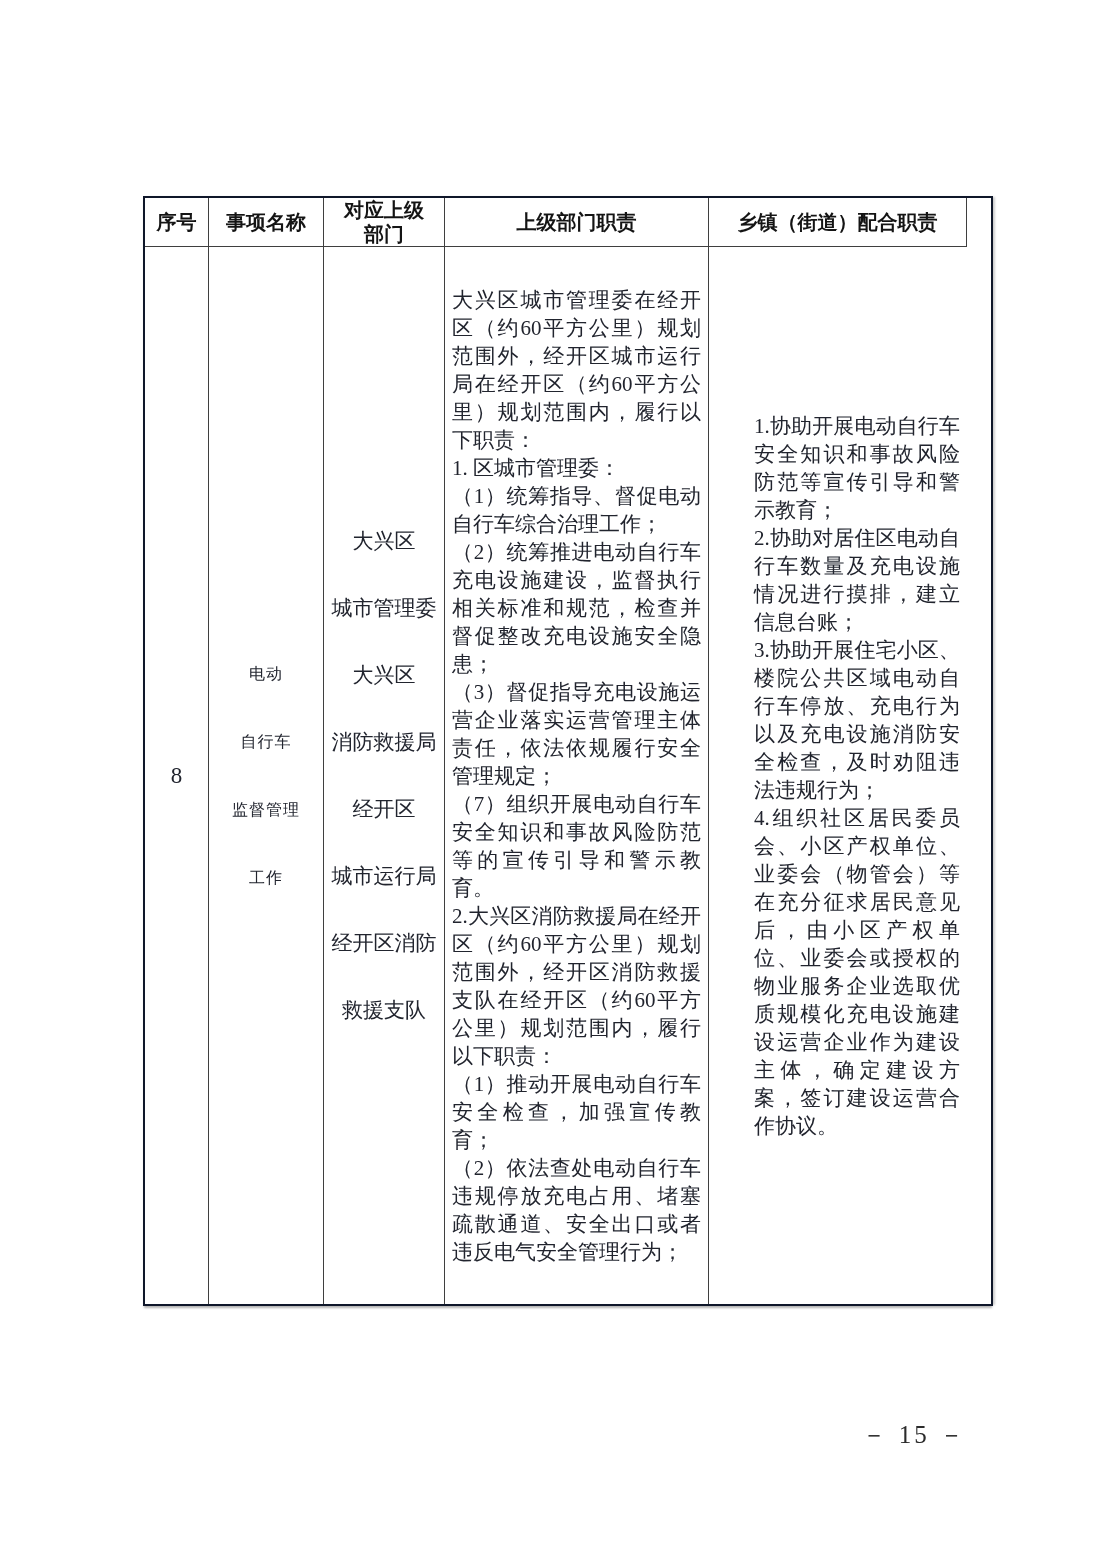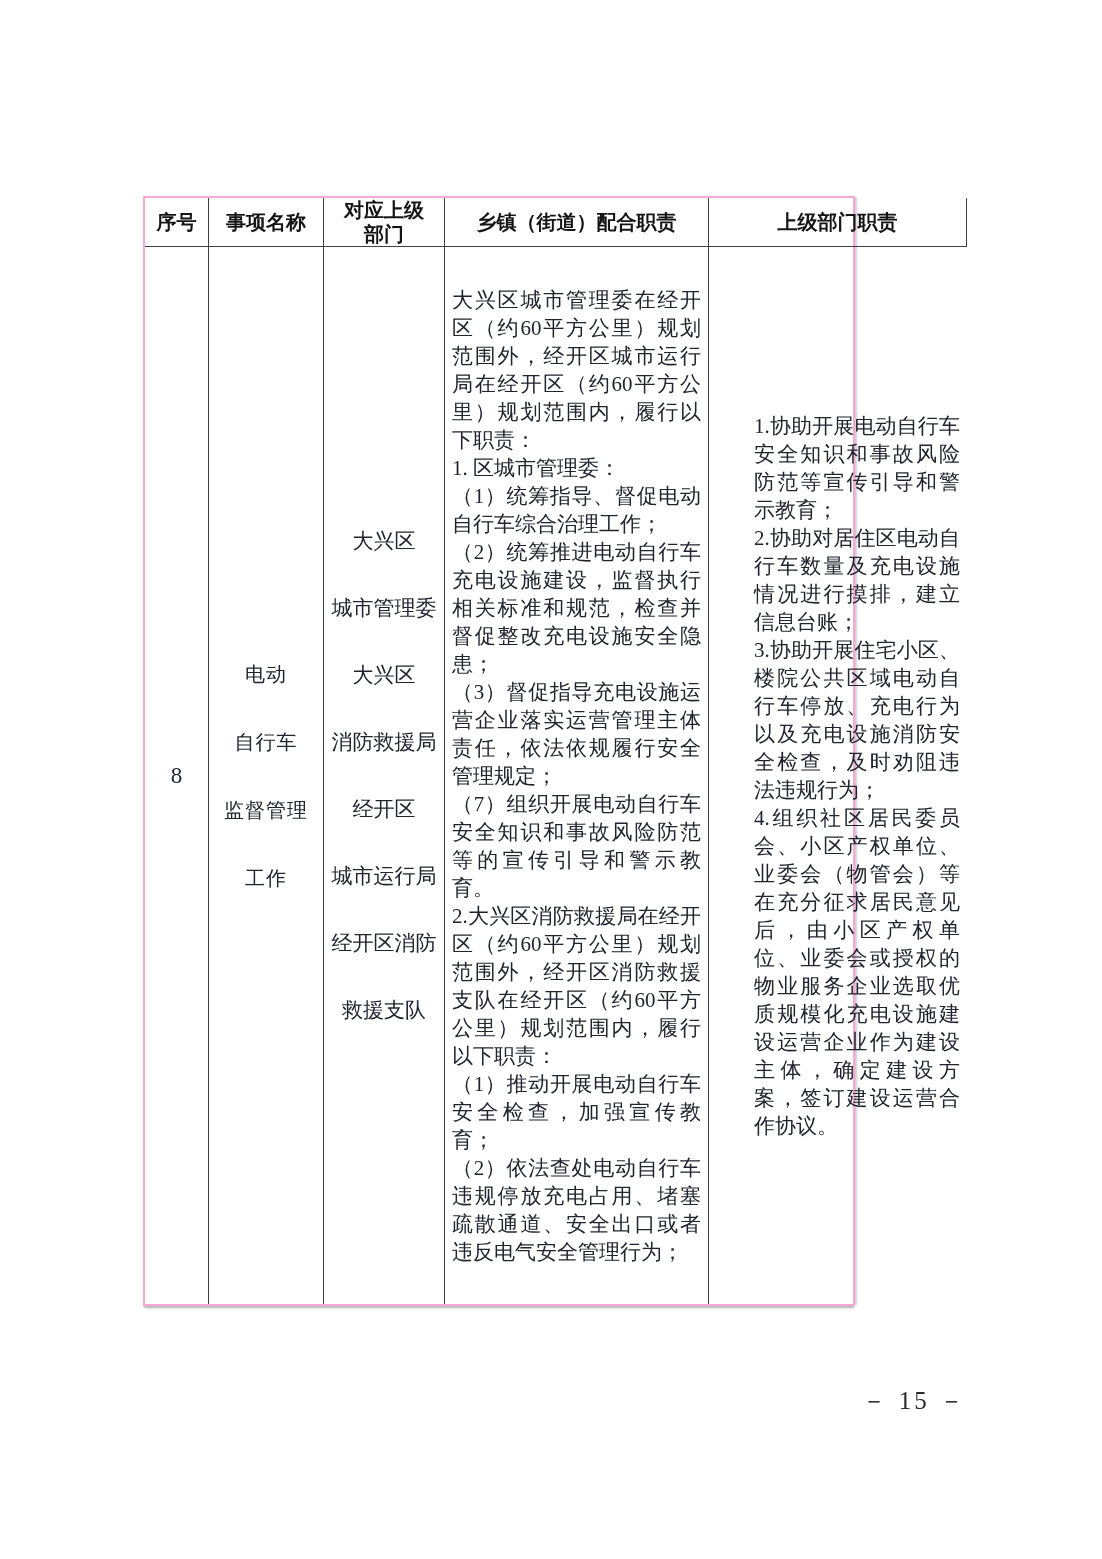--- a/index.html
+++ b/index.html
@@ -14,25 +14,25 @@
   }
   .page {
     position: absolute;
     inset: 0;
     background: #ffffff;
   }
   .doc-table {
     position: absolute;
     left: 143px;
     top: 196px;
-    width: 712px;
+    width: 850px;
     display: grid;
     grid-template-columns: 64px 115px 121px 264px 258px;
     grid-template-rows: 49px 1057px;
-    border: 2px solid #f9a8d4;
+    border: 2px solid #0f172a;
     box-shadow: 0 3px 2px -1px #b5b5b5, 3px 0 2px -1px #cfcfcf;
     background: #ffffff;
   }
   .hcell {
     border-right: 1px solid #3f3f3f;
     border-bottom: 1px solid #3f3f3f;
     display: flex;
     flex-direction: column;
     align-items: center;
     justify-content: center;
@@ -55,36 +55,36 @@
   .cell-num {
     font-size: 23px;
   }
   .center-lines {
     font-size: 21px;
     line-height: 27px;
     text-align: center;
     width: 100%;
     gap: 40px;
   }
-  .col2-lines { line-height: 28px; font-size: 20px; letter-spacing: 1px; }
+  .col2-lines { line-height: 28px; font-size: 16px; letter-spacing: 1px; }
   .cell-paras {
     align-items: stretch;
     padding: 0 7px;
   }
   .para {
     font-size: 21px;
     line-height: 28px;
     text-align: justify;
     text-justify: inter-character;
     word-break: break-all;
     color: #21242e;
   }
   .footer-page-num {
     position: absolute;
-    top: 1384px;
+    top: 1418px;
     right: 135px;
     font-size: 25px;
     letter-spacing: 3px;
     color: #2b2b2b;
     font-family: "Liberation Serif", "DejaVu Serif", serif;
   }
 </style>
 </head>
 <body>
 
@@ -96,24 +96,24 @@
       <span>序号</span>
     </div>
     <div class="hcell">
       <span>事项名称</span>
     </div>
     <div class="hcell">
         <div>对应上级</div>
         <div>部门</div>
       </div>
     <div class="hcell">
-      <span>乡镇（街道）配合职责</span>
+      <span>上级部门职责</span>
     </div>
     <div class="hcell">
-      <span>上级部门职责</span>
+      <span>乡镇（街道）配合职责</span>
     </div>
 
     <div class="cell cell-num">
       <span>8</span>
     </div>
 
     <div class="cell center-lines col2-lines">
         <div>电动</div>
         <div>自行车</div>
         <div>监督管理</div>

